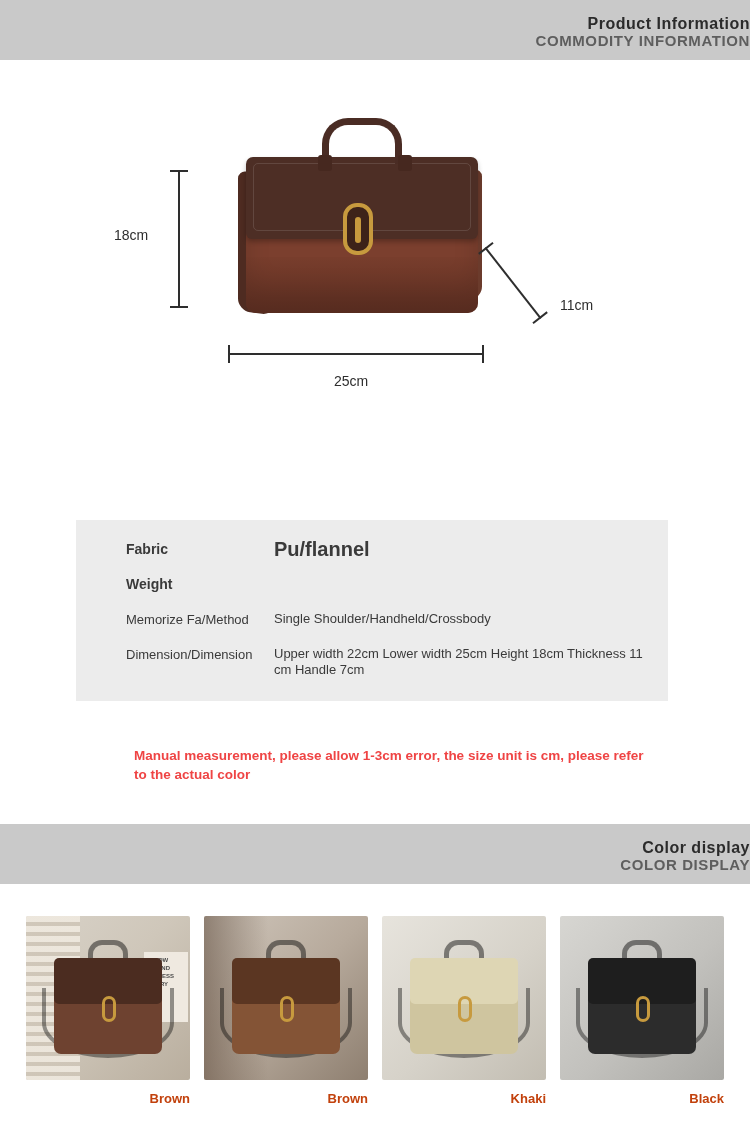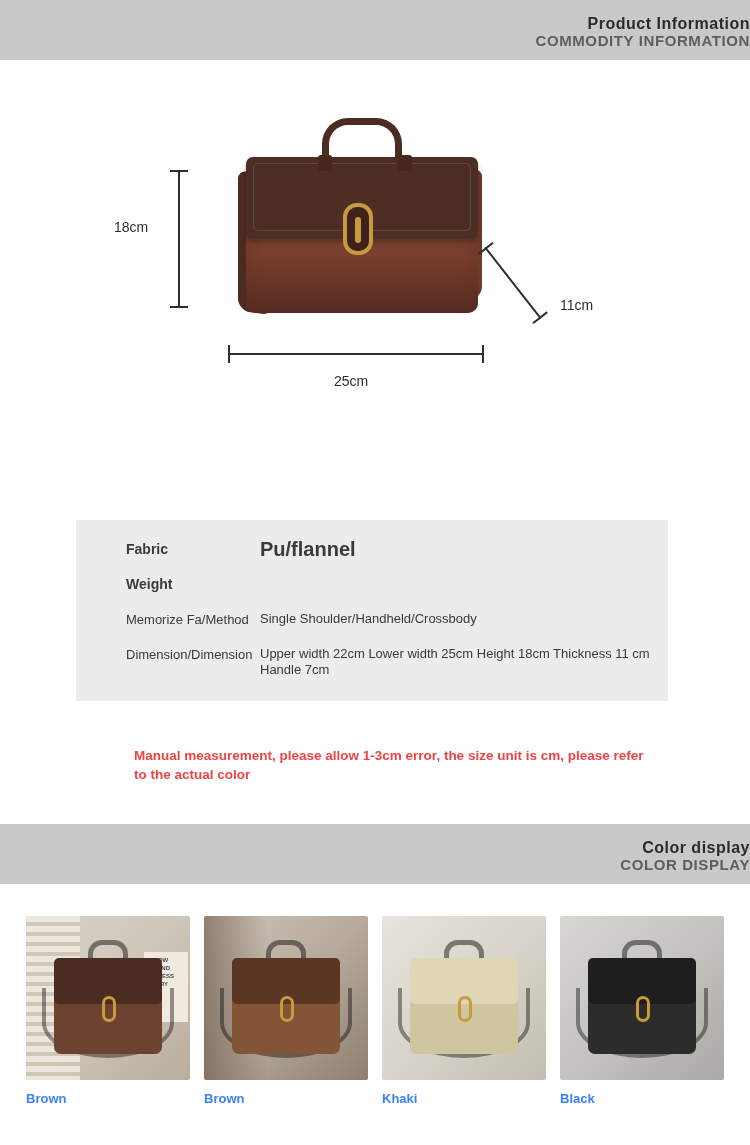--- a/index.html
+++ b/index.html
@@ -205,21 +205,21 @@
     left: -8px;
     width: 18px;
     height: 2px;
     background: #2e2e2e;
   }
   .meas-v:before { top: 0; }
   .meas-v:after { bottom: 0; }
   .label-h {
     position: absolute;
     left: 114px;
-    top: 159px;
+    top: 167px;
     font-size: 14px;
     color: #2e2e2e;
   }
 
   .meas-h {
     position: absolute;
     left: 228px;
     top: 293px;
     width: 256px;
     height: 2px;
@@ -280,21 +280,21 @@
     background: #ececec;
     padding: 12px 0 14px 0;
     box-sizing: border-box;
   }
   .spec-row {
     display: flex;
     align-items: flex-start;
     padding: 9px 0 9px 0;
   }
   .spec-key {
-    width: 184px;
+    width: 198px;
     padding-left: 50px;
     box-sizing: border-box;
     font-size: 13px;
     color: #3a3a3a;
     line-height: 17px;
   }
   .spec-row.strong .spec-key {
     font-weight: bold;
     font-size: 14px;
   }
@@ -344,24 +344,24 @@
   }
   .swatch .photo {
     width: 164px;
     height: 164px;
     border-radius: 2px;
     position: relative;
     overflow: hidden;
   }
   .swatch .cap {
     margin-top: 11px;
-    text-align: left;
+    text-align: right;
     font-size: 13px;
     font-weight: bold;
-    color: #3b82f6;
+    color: #c2410c;
   }
 
   
   .ph1 { background: linear-gradient(135deg,#d8d2c8 0%, #cfc7ba 45%, #b9ae9e 100%); }
   .ph2 { background: linear-gradient(135deg,#cfc6bb 0%, #b7aa9c 50%, #8e7f70 100%); }
   .ph3 { background: linear-gradient(135deg,#e7e4dd 0%, #d6d2c9 55%, #c2bdb2 100%); }
   .ph4 { background: linear-gradient(135deg,#d7d6d2 0%, #c2c1bd 55%, #a9a8a4 100%); }
 
   
   .mini {

